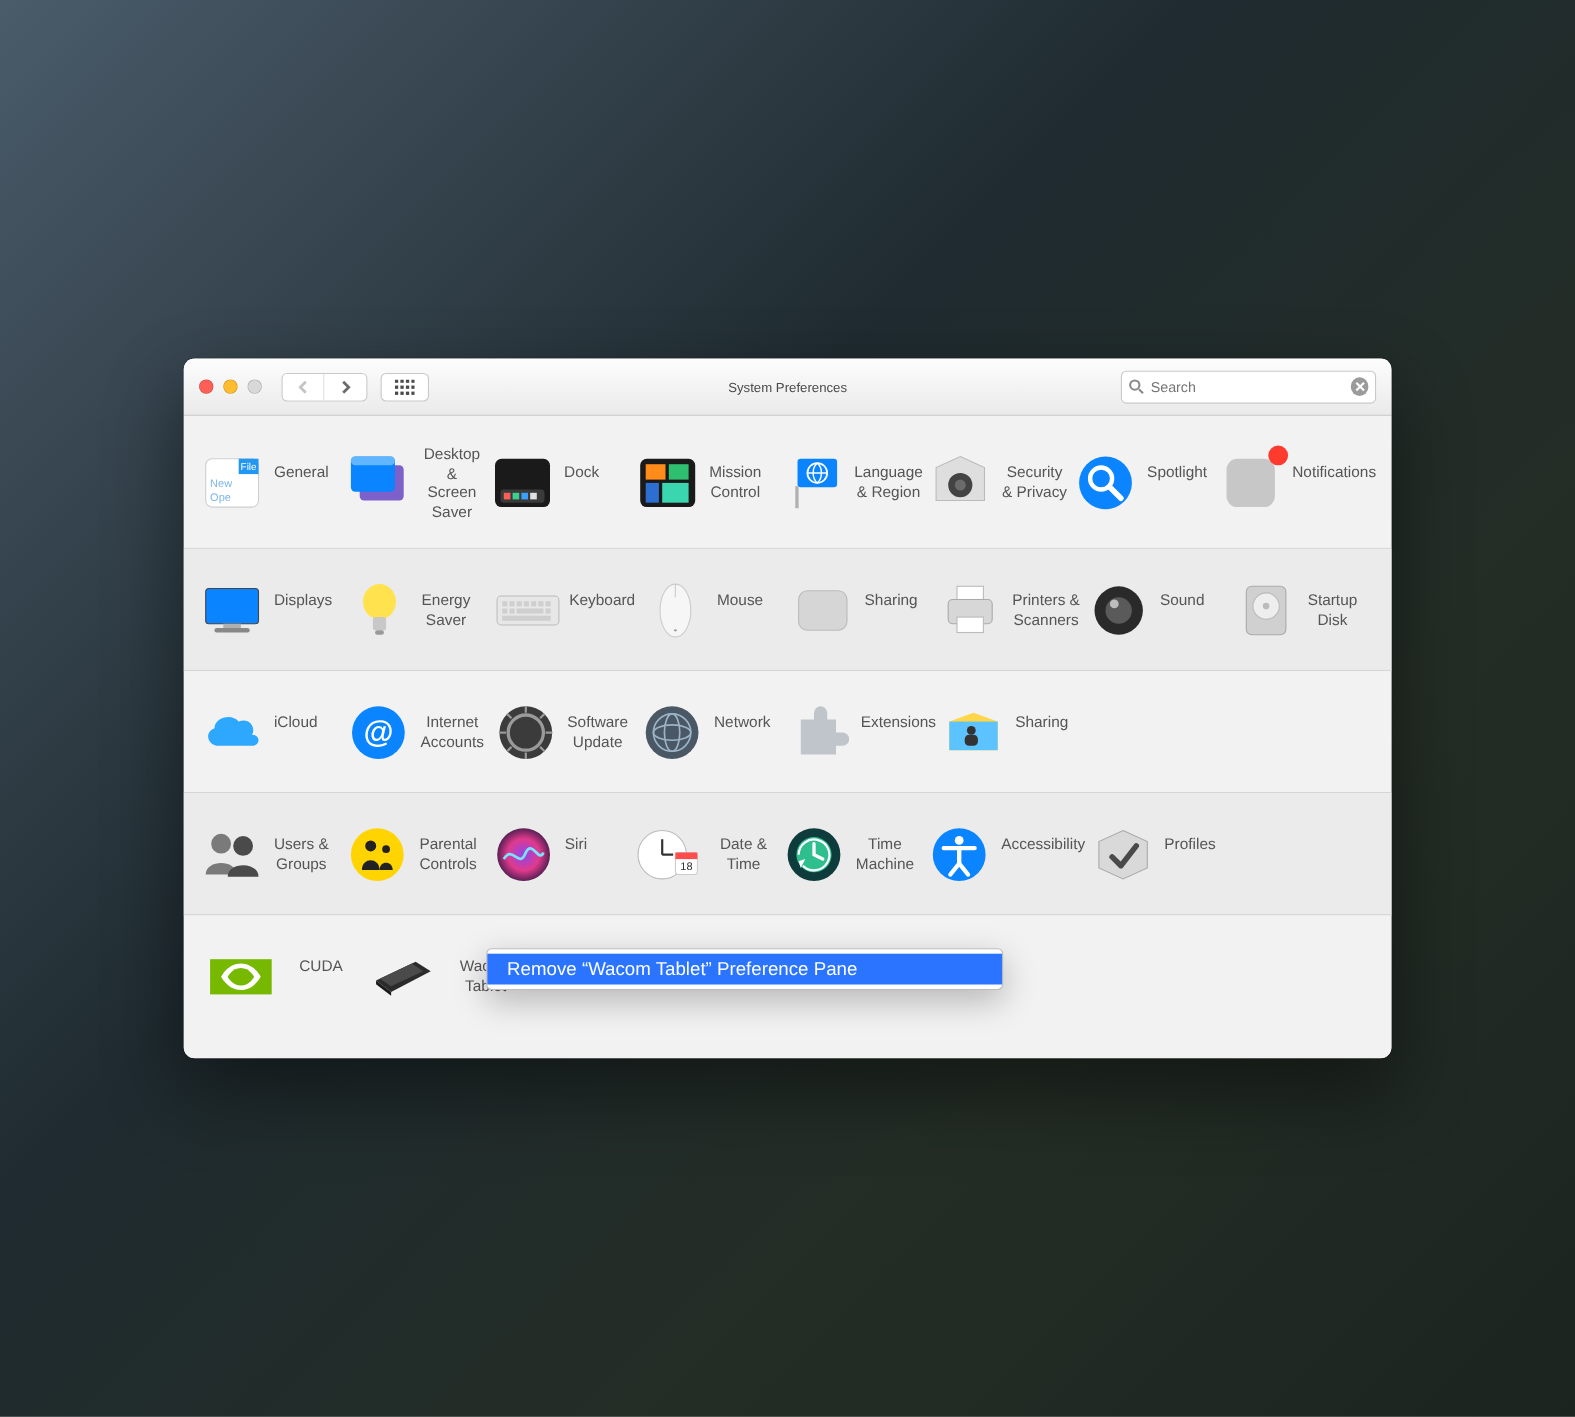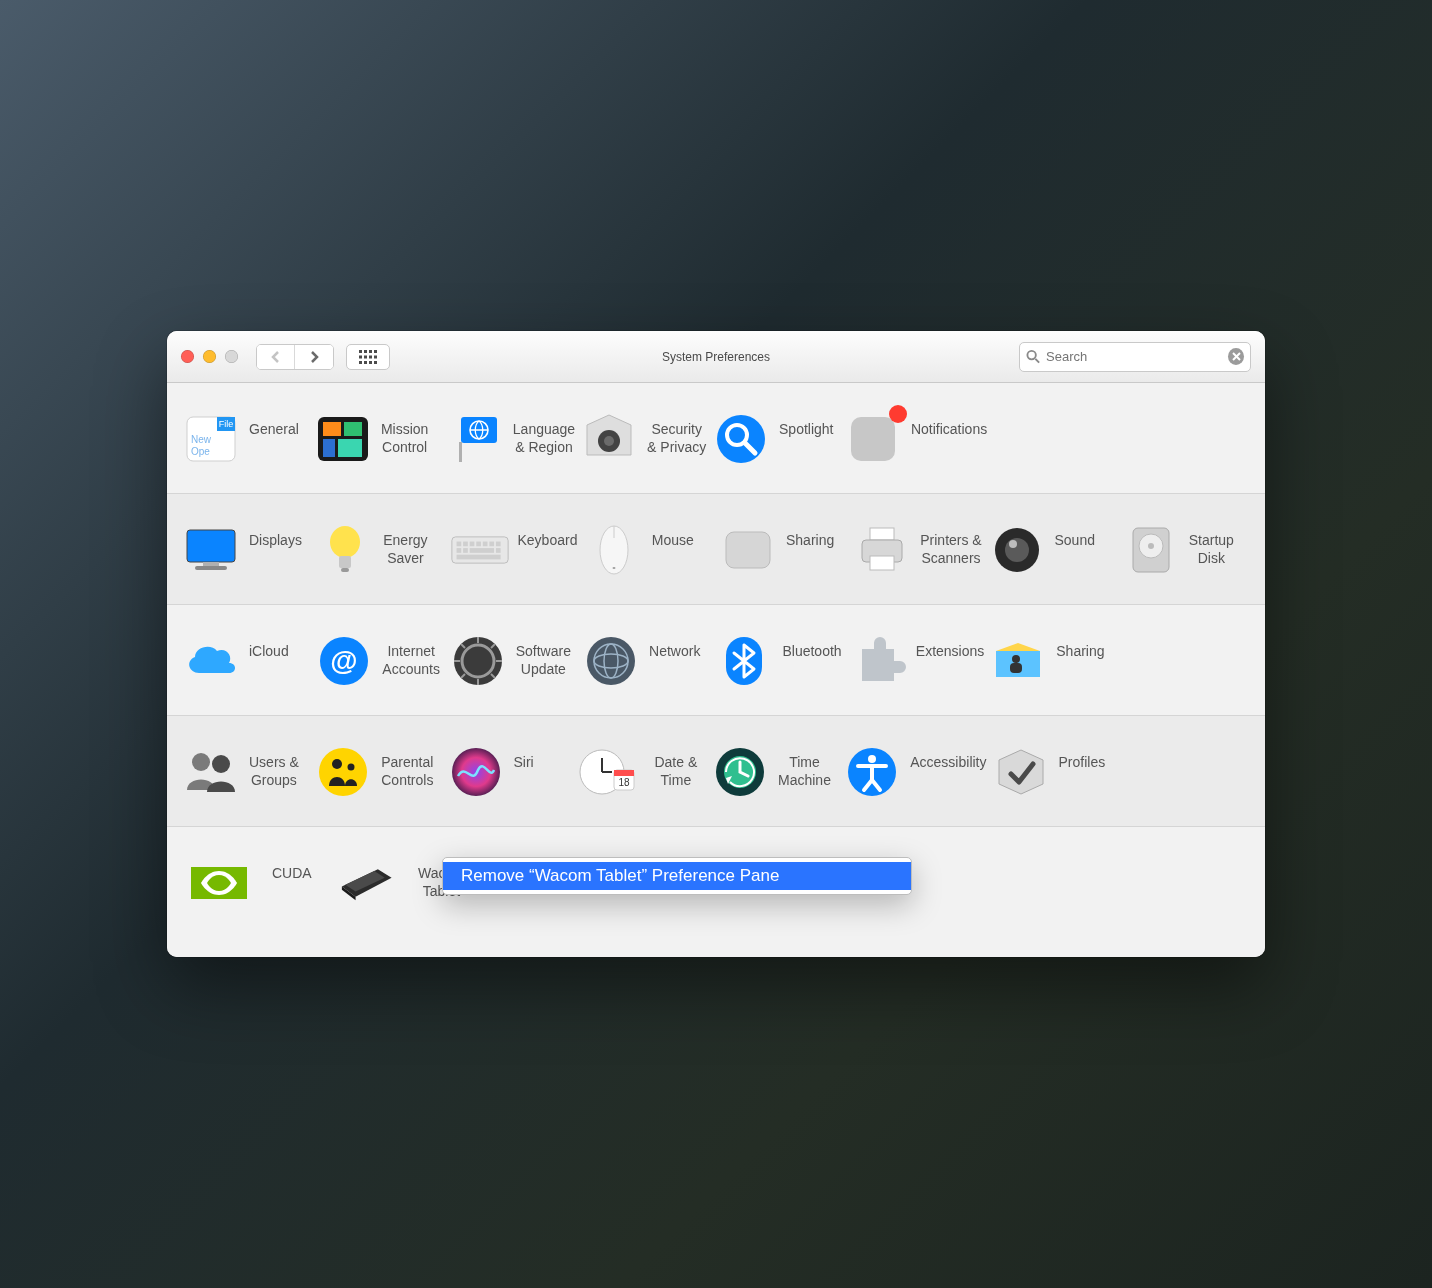--- a/index.html
+++ b/index.html
@@ -172,20 +172,43 @@
         <div class="icon">
           <svg width="56" height="56" viewBox="0 0 56 56">
               <rect x="4" y="6" width="48" height="44" rx="6" fill="#fff" stroke="#cfcfcf"></rect>
               <rect x="34" y="6" width="18" height="14" fill="#2196f3"></rect>
               <text x="43" y="16" font-size="9" fill="#fff" text-anchor="middle">File</text>
               <text x="8" y="32" font-size="10" fill="#7cb5ec">New</text>
               <text x="8" y="44" font-size="10" fill="#7cb5ec">Ope</text>
             </svg>
         </div>
         <div class="label">General</div>
+      </div>
+      <div class="item">
+        <div class="icon">
+          <svg width="60" height="56" viewBox="0 0 60 56">
+              <rect x="14" y="12" width="40" height="32" rx="4" fill="#7b61c9"></rect>
+              <rect x="6" y="4" width="40" height="32" rx="4" fill="#0a84ff"></rect>
+              <rect x="6" y="4" width="40" height="8" rx="4" fill="#60b7ff"></rect>
+            </svg>
+        </div>
+        <div class="label">Desktop &amp;<br>Screen Saver</div>
+      </div>
+      <div class="item">
+        <div class="icon">
+          <svg width="56" height="56" viewBox="0 0 56 56">
+              <rect x="3" y="6" width="50" height="44" rx="6" fill="#1a1a1a"></rect>
+              <rect x="8" y="34" width="40" height="12" rx="3" fill="#3a3a3a"></rect>
+              <rect x="11" y="37" width="6" height="6" fill="#ff5f57"></rect>
+              <rect x="19" y="37" width="6" height="6" fill="#3ad08e"></rect>
+              <rect x="27" y="37" width="6" height="6" fill="#3aa0ff"></rect>
+              <rect x="35" y="37" width="6" height="6" fill="#e0e0e0"></rect>
+            </svg>
+        </div>
+        <div class="label">Dock</div>
       </div>
       <div class="item">
         <div class="icon">
           <svg width="56" height="56" viewBox="0 0 56 56">
               <rect x="3" y="6" width="50" height="44" rx="6" fill="#1a1a1a"></rect>
               <rect x="8" y="11" width="18" height="14" fill="#ff8c1a"></rect>
               <rect x="29" y="11" width="18" height="14" fill="#2fbf71"></rect>
               <rect x="8" y="28" width="12" height="18" fill="#2c6fd1"></rect>
               <rect x="23" y="28" width="24" height="18" fill="#3ad6b0"></rect>
             </svg>
@@ -372,29 +395,20 @@
               <circle cx="28" cy="28" r="17" fill="none" stroke="#9db3c6" stroke-width="1.5"></circle>
               <ellipse cx="28" cy="28" rx="17" ry="7" fill="none" stroke="#9db3c6" stroke-width="1.5"></ellipse>
               <ellipse cx="28" cy="28" rx="7" ry="17" fill="none" stroke="#9db3c6" stroke-width="1.5"></ellipse>
             </svg>
           </div>
         <div class="label">Network</div>
       </div>
       <div class="item">
         <div class="icon">
             <svg width="56" height="56" viewBox="0 0 56 56">
-              <rect x="10" y="4" width="36" height="48" rx="18" fill="#0a84ff"></rect>
-              <path d="M28 12 L28 44 L38 36 L18 20 M28 12 L38 20 L18 36" fill="none" stroke="#fff" stroke-width="3" stroke-linejoin="round" stroke-linecap="round"></path>
-            </svg>
-          </div>
-        <div class="label">Bluetooth</div>
-      </div>
-      <div class="item">
-        <div class="icon">
-            <svg width="56" height="56" viewBox="0 0 56 56">
               <path d="M12 16 H24 V10 a6 6 0 0 1 12 0 V16 H44 V28 h6 a6 6 0 0 1 0 12 h-6 V48 H12 Z" fill="#bfc5cb"></path>
             </svg>
           </div>
         <div class="label">Extensions</div>
       </div>
       <div class="item">
         <div class="icon">
             <svg width="56" height="48" viewBox="0 0 56 48">
               <path d="M6 14 L28 6 L50 14 V40 H6 Z" fill="#ffd54a"></path>
               <rect x="6" y="14" width="44" height="26" fill="#5cc3ff"></rect>

